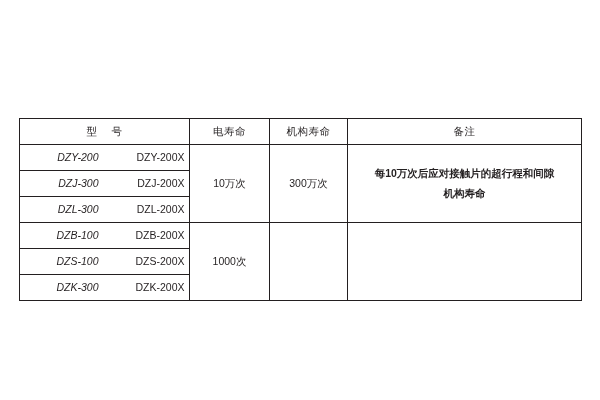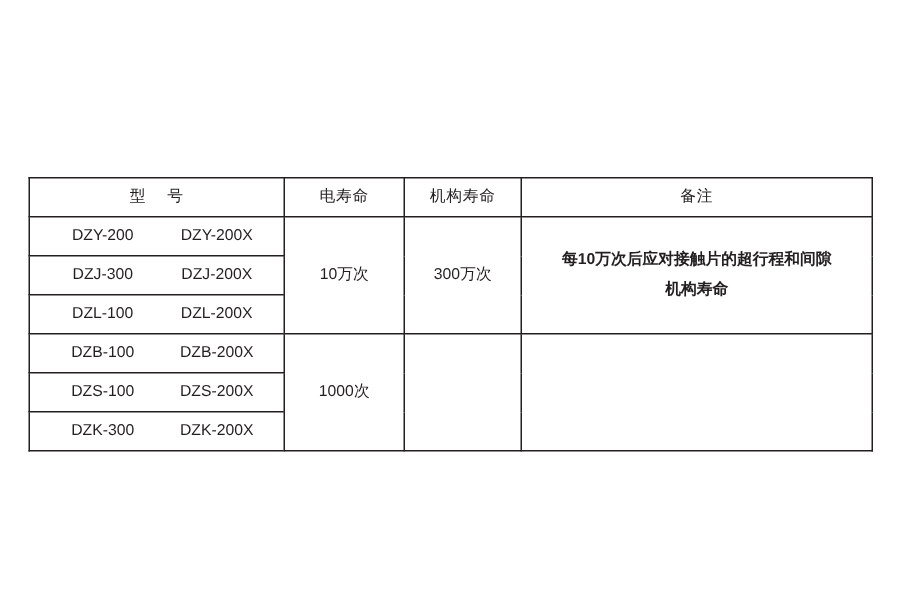--- a/index.html
+++ b/index.html
@@ -49,28 +49,29 @@
   .head-model span.gap {
     display: inline-block;
     width: 14px;
   }
   .model-cell {
     text-align: center;
   }
   .model-cell .m1 {
     display: inline-block;
     width: 74px;
-    text-align: center;
+    text-align: right;
     padding-left: 14px;
     box-sizing: border-box;
+    font-style: italic;
   }
   .model-cell .m2 {
     display: inline-block;
     width: 86px;
-    text-align: center;
+    text-align: right;
     padding-left: 6px;
     box-sizing: border-box;
   }
   .note-cell {
     text-align: left;
     vertical-align: top;
     padding: 6px 0 0 12px;
   }
   .note-cell .line {
     display: block;
@@ -115,21 +116,21 @@
       </tr>
 
       <tr>
         <td class="model-cell">
           <span class="m1">DZJ-300</span><span class="m2">DZJ-200X</span>
         </td>
       </tr>
 
       <tr>
         <td class="model-cell">
-          <span class="m1">DZL-100</span><span class="m2">DZL-200X</span>
+          <span class="m1">DZL-300</span><span class="m2">DZL-200X</span>
         </td>
       </tr>
 
       <tr>
         <td class="model-cell">
           <span class="m1">DZB-100</span><span class="m2">DZB-200X</span>
         </td>
         <td rowspan="3">1000次</td>
         <td rowspan="3" class="blank-cell"></td>
         <td rowspan="3" class="blank-cell"></td>

